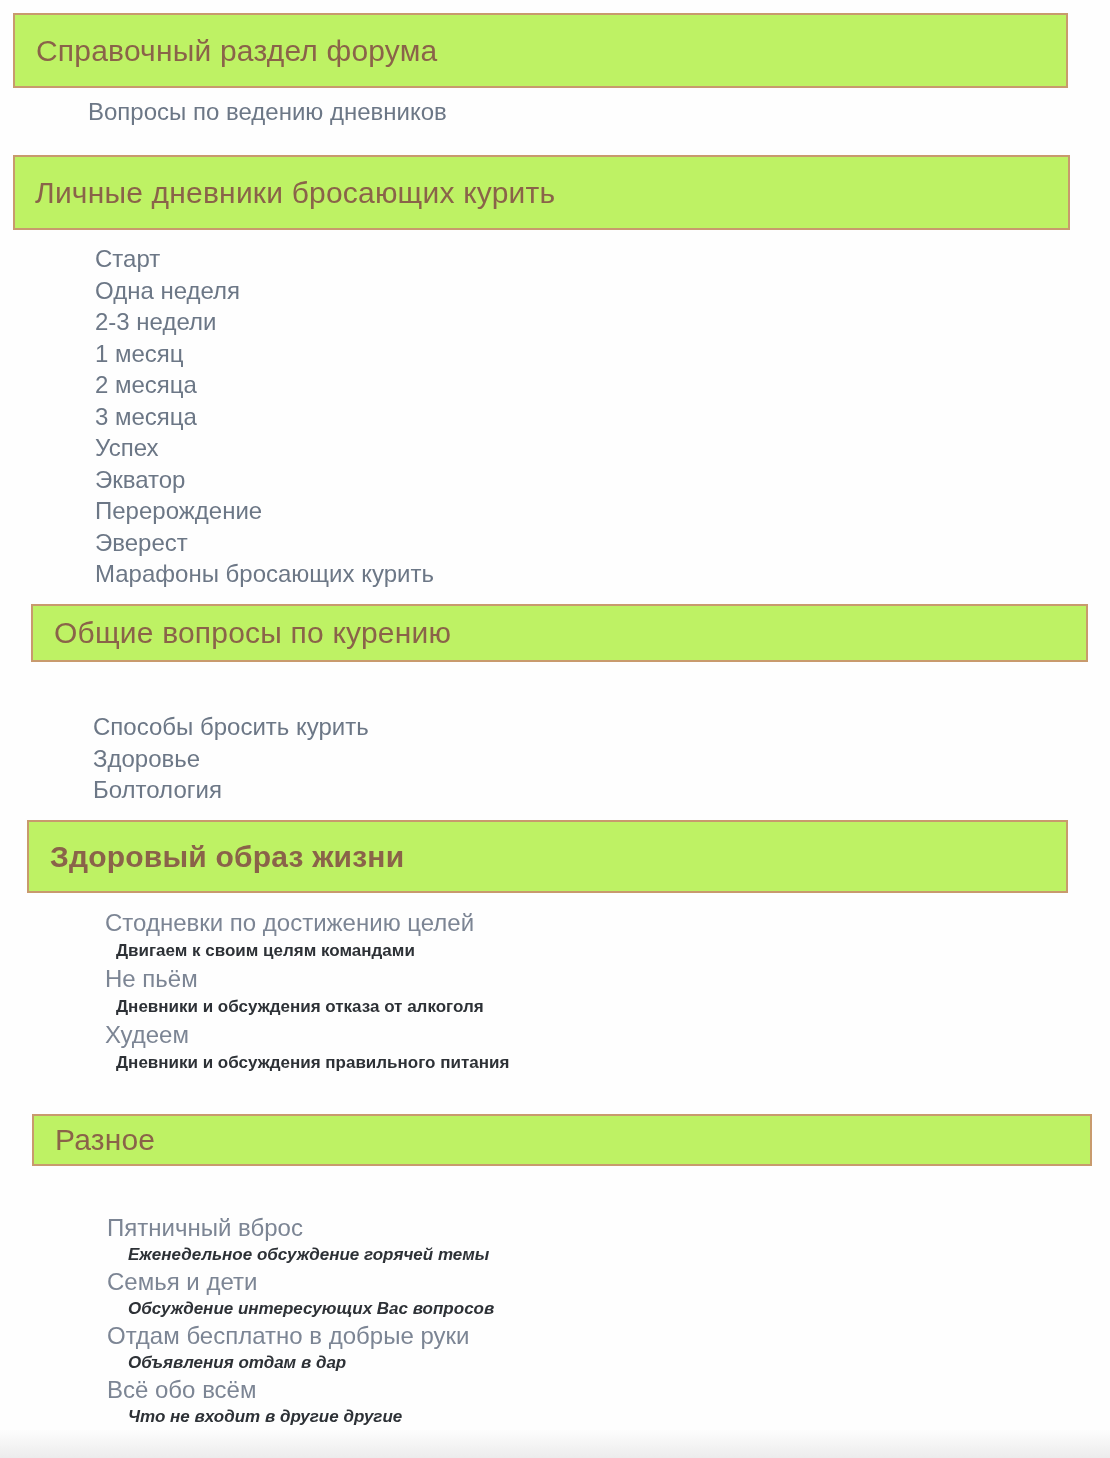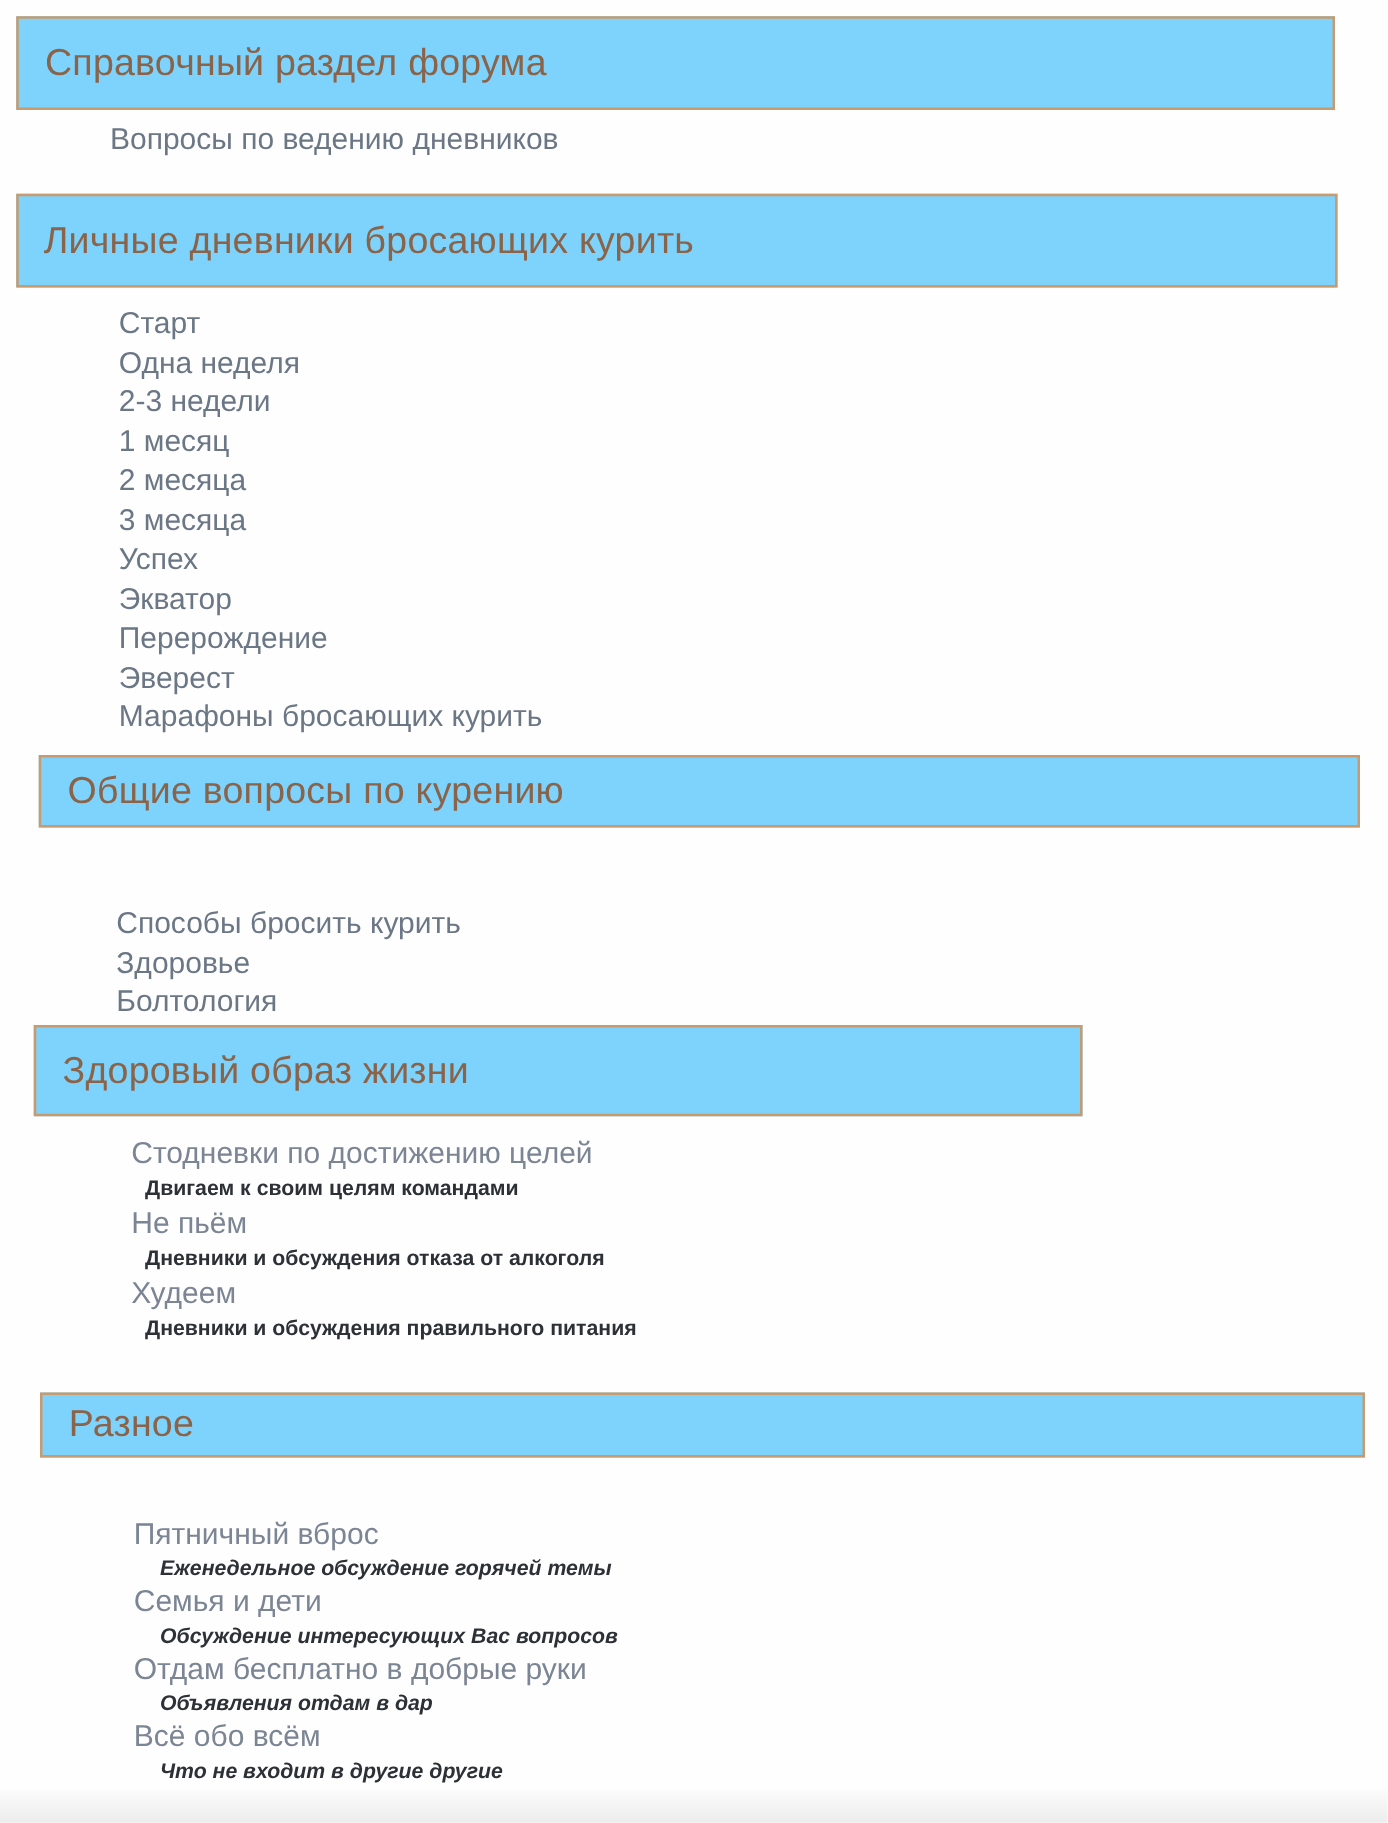--- a/index.html
+++ b/index.html
@@ -6,21 +6,21 @@
   body{
     width:1110px;height:1458px;
     background:#fefefe;
     font-family:"Liberation Sans", sans-serif;
     position:relative;
     overflow:hidden;
   }
   .page{position:absolute;inset:0;}
   .cat-bar{
     position:absolute;
-    background:#7dd3fc;
+    background:#bef264;
     border:2px solid #c89a6d;
     box-sizing:border-box;
     display:flex;
     align-items:center;
     padding-left:21px;
   }
   .cat-title{
     font-size:30px;
     color:#8a6349;
     letter-spacing:0.2px;
@@ -43,22 +43,22 @@
     font-weight:bold;
     color:#2d3136;
     line-height:26px;
     white-space:nowrap;
   }
   #list-s1{left:88px;top:96px;}
   #bar-1{left:13px;top:13px;width:1055px;height:75px;}
   #bar-2{left:13px;top:155px;width:1057px;height:75px;padding-left:20px;}
   #list-s2{left:95px;top:243px;}
   #bar-3{left:31px;top:604px;width:1057px;height:58px;}
-  #list-s3{left:93px;top:711px;margin-top:12px;}
-  #bar-4{left:27px;top:820px;width:839px;height:73px;}
+  #list-s3{left:93px;top:711px;}
+  #bar-4{left:27px;top:820px;width:1041px;height:73px;font-weight:bold;}
   #list-s4{left:105px;top:908px;}
   #list-s4 .desc{margin-left:11px;}
   #bar-5{left:32px;top:1114px;width:1060px;height:52px;}
   #list-s5{left:107px;top:1213px;}
   #list-s5 .link.lg{line-height:30px;}
   #list-s5 .desc{line-height:24px;margin-left:21px;font-style:italic;}
   .bottom-strip{
     position:absolute;
     left:0;right:0;bottom:0;height:28px;
     background:linear-gradient(#fdfdfd,#ececec);

